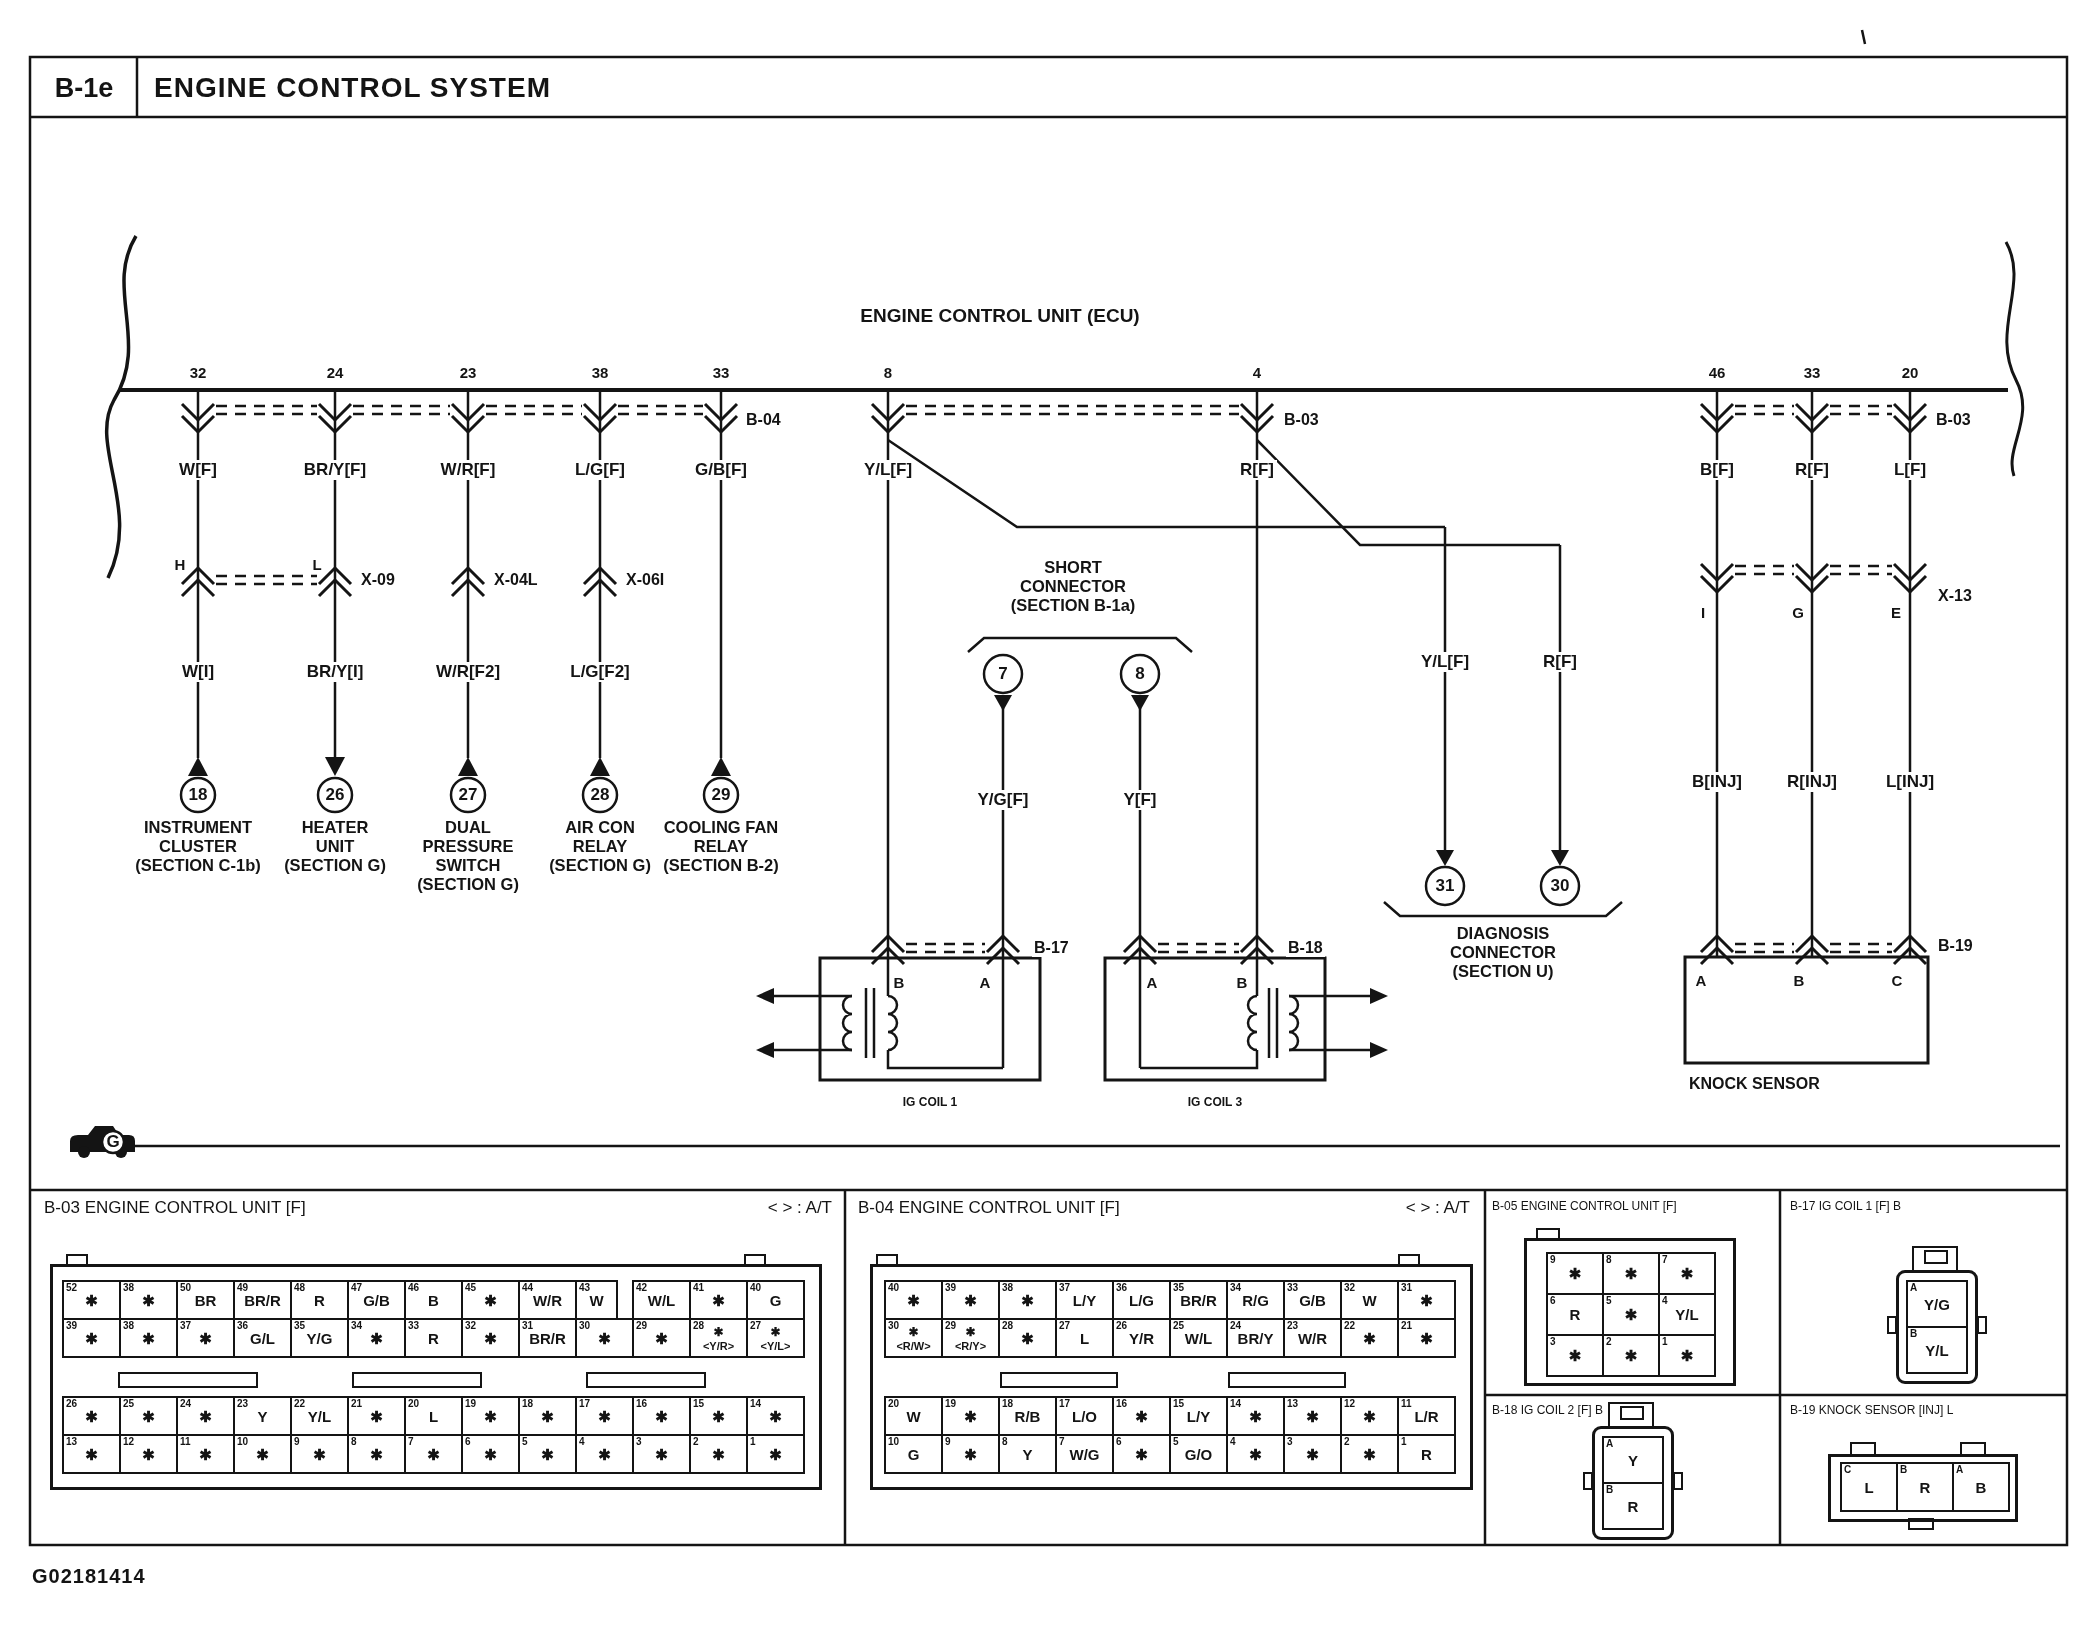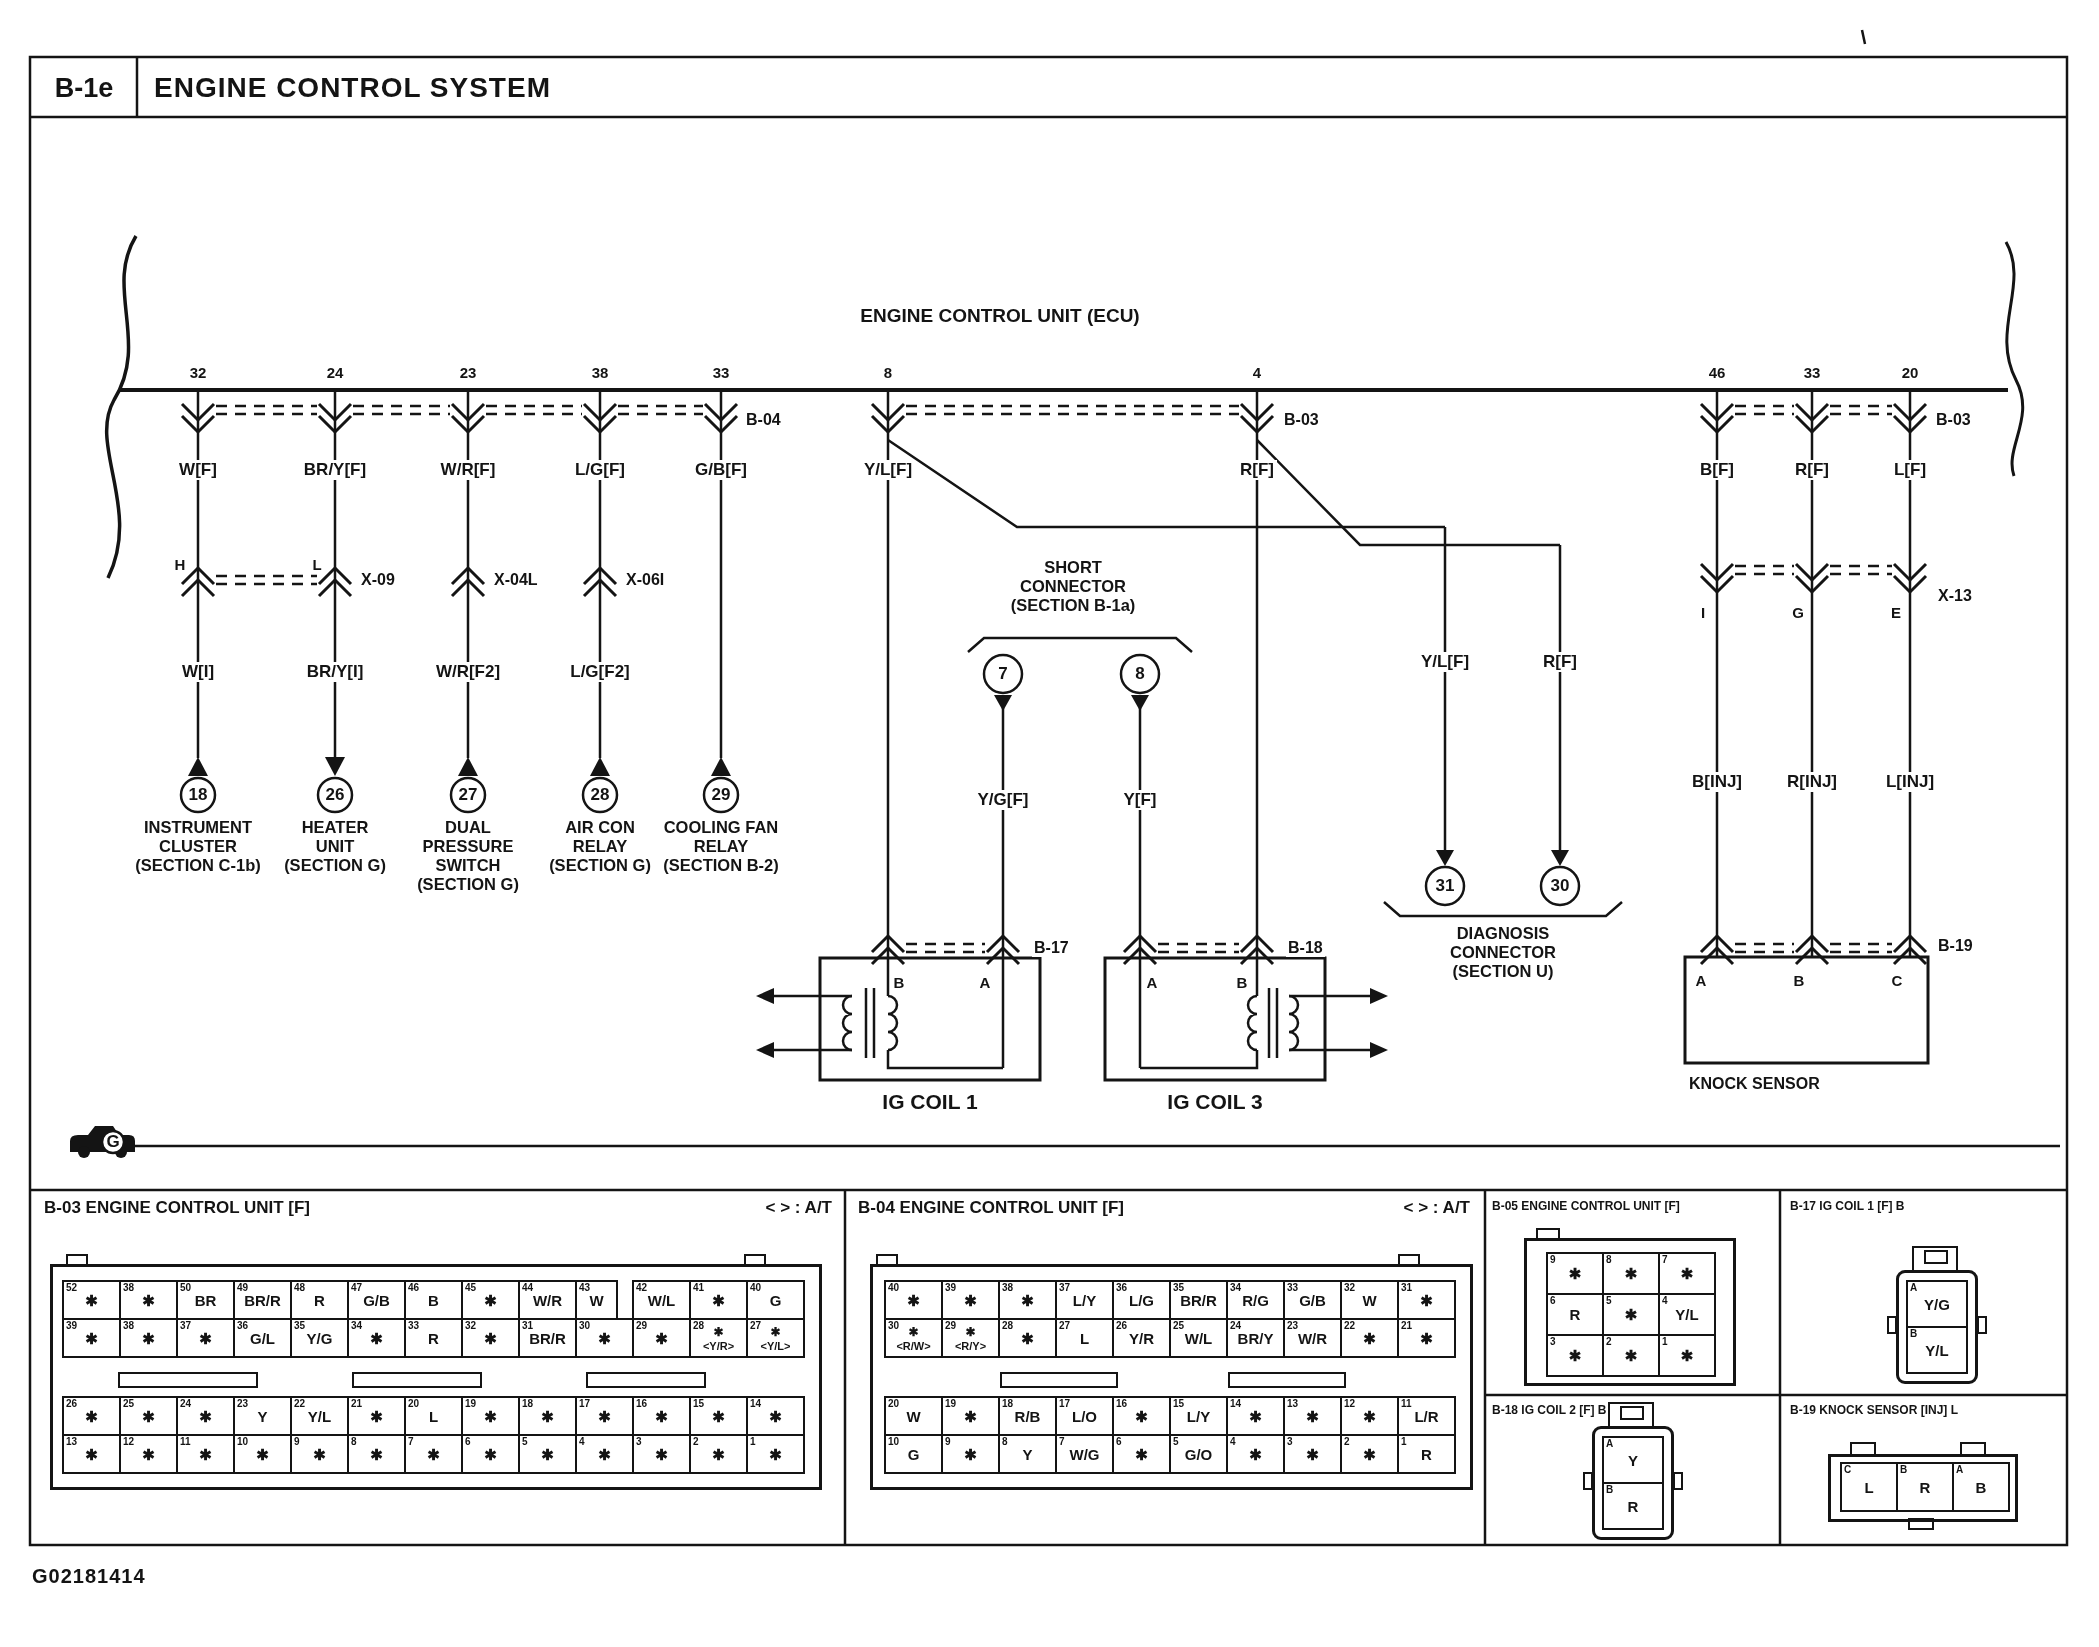--- a/index.html
+++ b/index.html
@@ -2,29 +2,29 @@
 <html><head>
 <meta charset="utf-8">
 <style>
   html,body{margin:0;padding:0}
   body{width:2099px;height:1647px;position:relative;background:#fff;color:#141414;
        font-family:"Liberation Sans",sans-serif;overflow:hidden}
   svg.art{position:absolute;left:0;top:0}
   .tcode{position:absolute;transform:translate(-50%,-50%);font-size:27px;font-weight:bold}
   .tname{position:absolute;transform:translate(0,-50%);font-size:28px;font-weight:bold;letter-spacing:1px;white-space:nowrap}
   .tfoot{position:absolute;transform:translate(0,-50%);font-size:20px;font-weight:bold;letter-spacing:1px}
-  .ph{position:absolute;transform:translate(0,-50%);font-size:17px;font-weight:bold;white-space:nowrap}
+  .ph{position:absolute;transform:translate(0,-50%);font-size:17px;font-weight:normal;white-space:nowrap}
   .ph.r{transform:translate(-100%,-50%)}
   .ph.s{font-size:12px}
   .lbl{position:absolute;transform:translate(-50%,-50%);font-weight:bold;font-size:17px;
        background:#fff;padding:0 3px;white-space:nowrap}
   .nb{background:transparent;padding:0}
   .sm{font-size:15px}
   .big{font-size:19px}
-  .n18{font-size:21px}
+  .n18{font-size:12px}
   .conn{position:absolute;transform:translate(0,-50%);font-weight:bold;font-size:16px;
         background:#fff;padding:0 2px;white-space:nowrap}
   .cnum{position:absolute;transform:translate(-50%,-50%);font-weight:bold;font-size:17px}
   .cap{position:absolute;transform:translate(-50%,0);font-weight:bold;font-size:16.5px;
        line-height:19px;text-align:center;white-space:pre-line}
   .cell{position:absolute;box-sizing:border-box;border:2px solid #141414;display:flex;
         flex-direction:column;align-items:center;justify-content:center;background:#fff}
   .cell .pn{position:absolute;top:0;left:2px;font-size:10px;font-weight:bold;line-height:11px}
   .cell .pl{font-size:15px;font-weight:bold;line-height:15px}
   .cell .ps{font-size:11px;font-weight:bold;line-height:12px}

